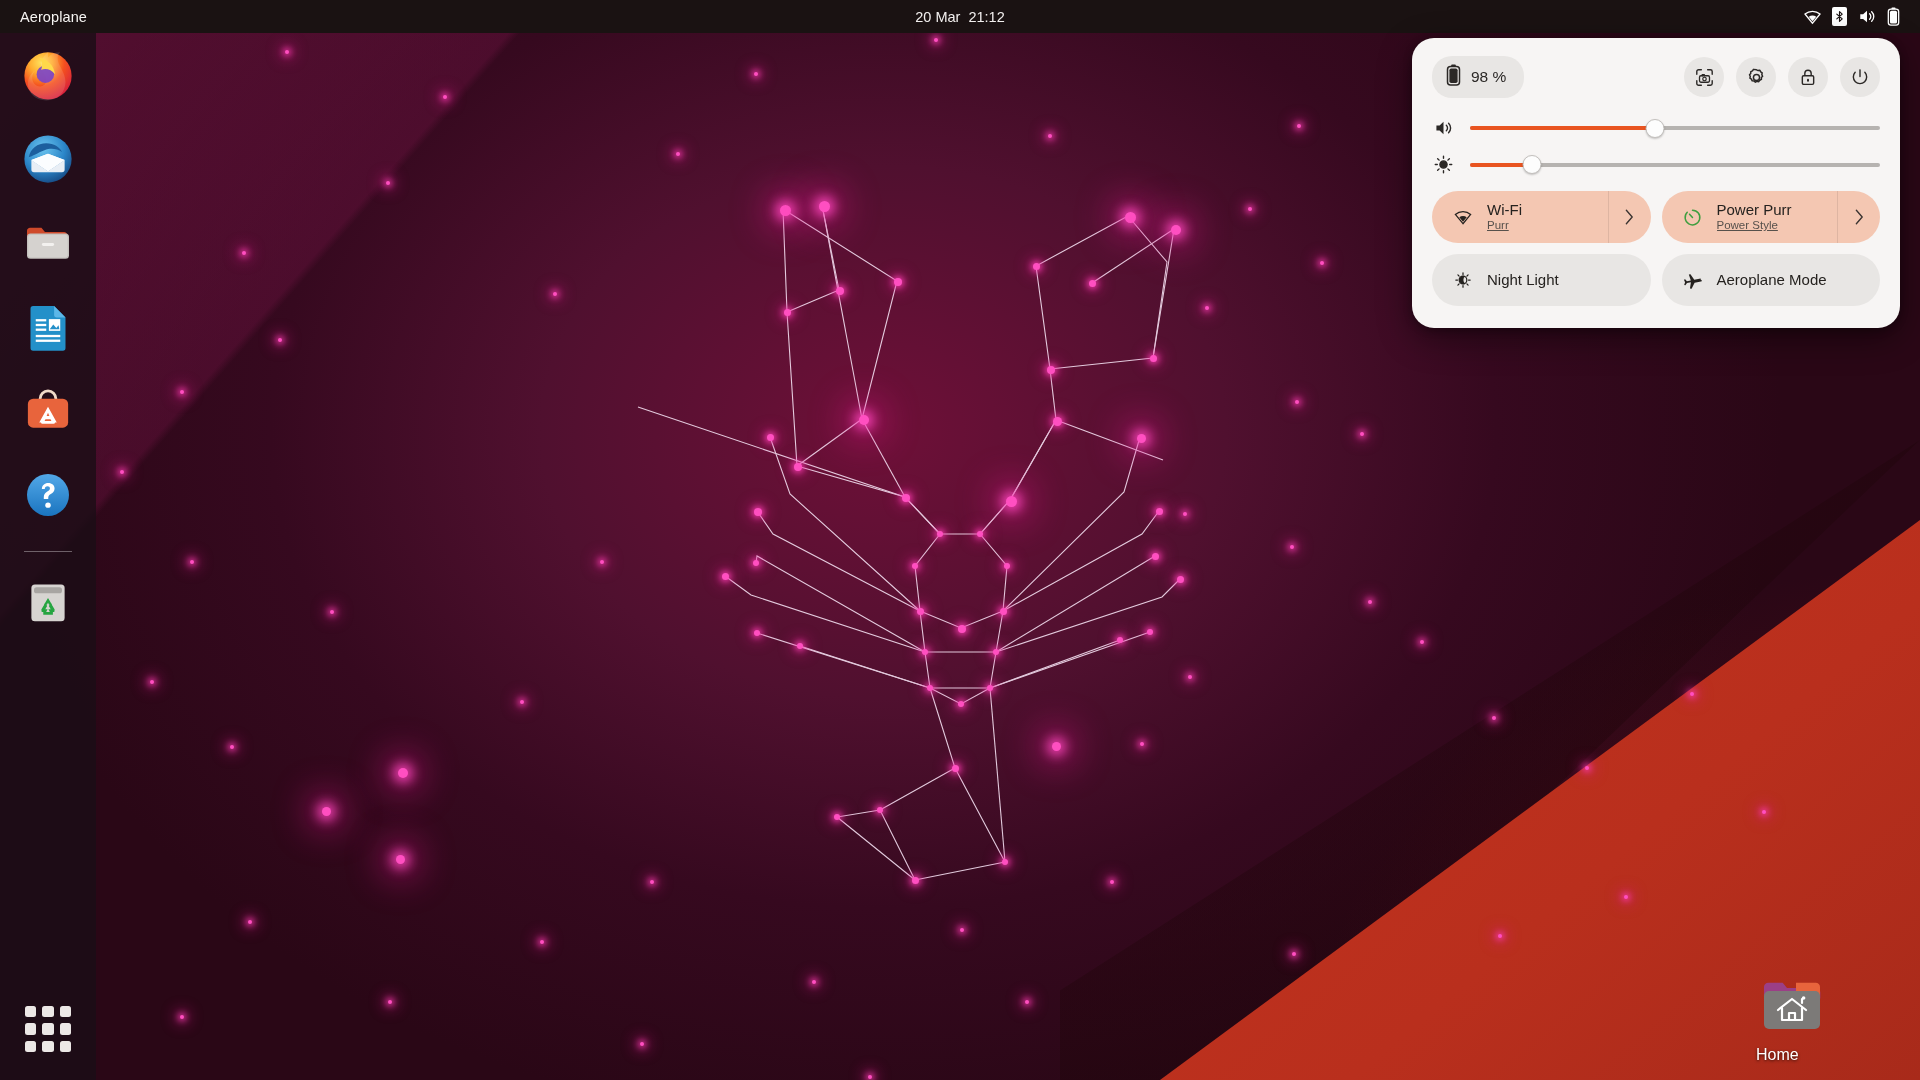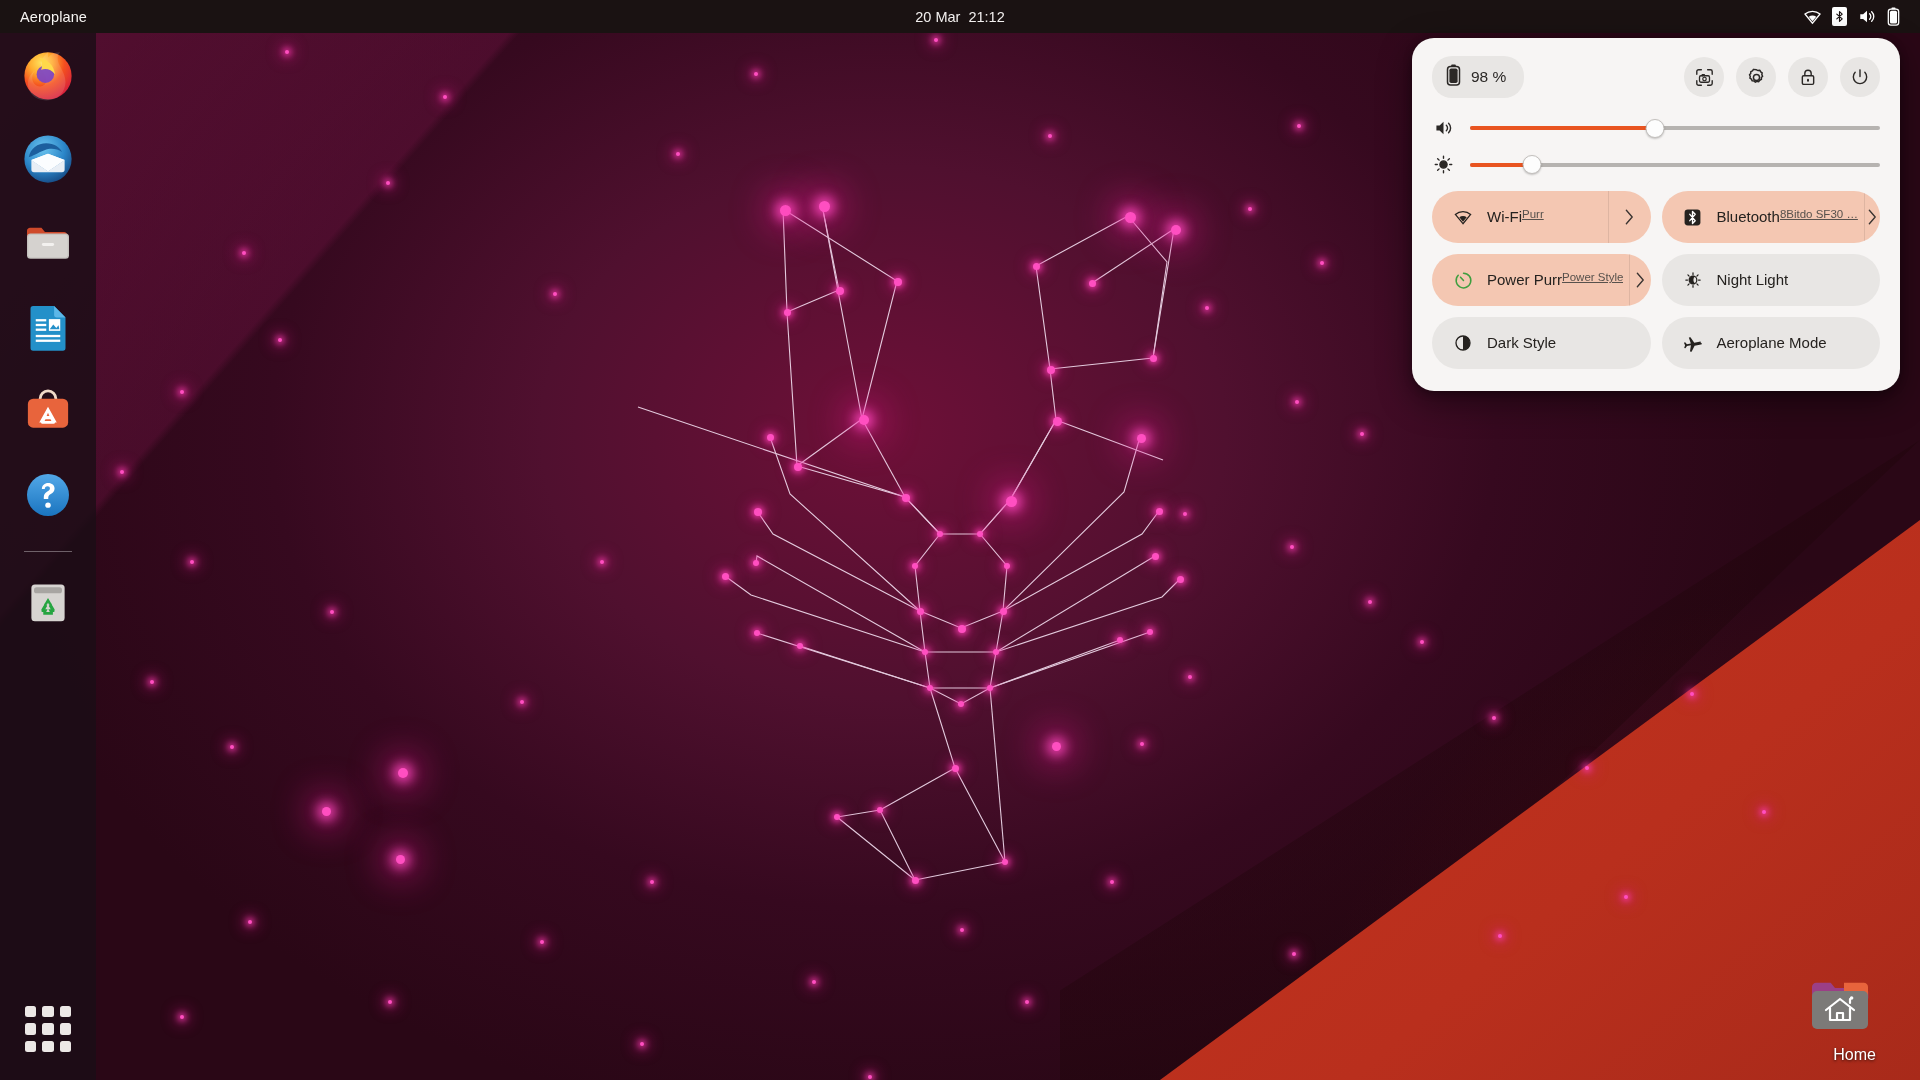--- a/index.html
+++ b/index.html
@@ -84,21 +84,21 @@
   .appgrid {
     position:absolute; bottom:28px; left:50%; transform:translateX(-50%);
     width:46px; height:46px; display:grid; grid-template-columns:repeat(3,1fr);
     grid-template-rows:repeat(3,1fr); gap:6px; cursor:pointer;
   }
   .appgrid i { background:#ece8e6; border-radius:2.5px; display:block; }
 
   
   .desktop-icon {
     position:absolute; right:44px; bottom:16px; width:120px;
-    display:flex; flex-direction:column; align-items:flex-end; gap:7px;
+    display:flex; flex-direction:column; align-items:flex-start; gap:7px;
     cursor:pointer; z-index:20;
   }
   .desktop-icon-label {
     color:#fff; font-size:16px; text-shadow:0 1px 3px rgba(0,0,0,.75);
   }
 
   
   .qs {
     position:absolute; left:1412px; top:38px; width:488px;
     background:#f7f5f4; border-radius:22px; padding:18px 20px 22px;
@@ -137,21 +137,21 @@
   .tiles { display:grid; grid-template-columns:1fr 1fr; gap:11px; }
   .tile {
     height:52px; border-radius:26px; background:#e8e6e4;
     display:flex; align-items:center; cursor:pointer; overflow:hidden;
   }
   .tile.active { background:#f4c7b2; }
   .tile-main {
     flex:1; display:flex; align-items:center; gap:13px; padding:0 6px 0 20px; height:100%;
   }
   .tile.split .tile-main { border-right:1px solid rgba(0,0,0,0.09); }
-  .tile-text { display:flex; flex-direction:row; justify-content:center; line-height:1.18; min-width:0; }
+  .tile-text { display:flex; flex-direction:column; justify-content:center; line-height:1.18; min-width:0; }
   .tile-title { font-size:15px; color:#25221f; white-space:nowrap; }
   .tile-sub { font-size:11.5px; color:#57514c; white-space:nowrap; overflow:hidden; text-overflow:ellipsis;text-decoration:underline; }
   .tile-arrow {
     width:42px; display:flex; align-items:center; justify-content:center; height:100%;
   }
   .tile-ico { width:22px; display:flex; align-items:center; justify-content:center; flex:0 0 22px; }
 </style>
 </head>
 <body>
 
@@ -576,39 +576,20 @@
             <span class="tile-sub">Purr</span>
           </span>
         </div>
         <div class="tile-arrow">
           <svg width="11" height="18" viewBox="0 0 12 20" fill="none" stroke="#3a3431" stroke-width="1.5" stroke-linecap="round" stroke-linejoin="round">
             <path d="M2.5 2.5 9 10l-6.5 7.5"></path>
           </svg>
         </div>
       </div>
 
-      <div class="tile active split">
-        <div class="tile-main">
-          <span class="tile-ico">
-            <svg width="19" height="19" viewBox="0 0 24 24">
-              <rect x="2" y="2" width="20" height="20" rx="4" fill="#25221f"></rect>
-              <path d="M8.6 8 15.4 16 12 19.6V4.4L15.4 8 8.6 16" fill="none" stroke="#ffffff" stroke-width="1.7" stroke-linejoin="round" stroke-linecap="round"></path>
-            </svg>
-          </span>
-          <span class="tile-text">
-            <span class="tile-title">Bluetooth</span>
-            <span class="tile-sub">8Bitdo SF30 …</span>
-          </span>
-        </div>
-        <div class="tile-arrow">
-          <svg width="11" height="18" viewBox="0 0 12 20" fill="none" stroke="#3a3431" stroke-width="1.5" stroke-linecap="round" stroke-linejoin="round">
-            <path d="M2.5 2.5 9 10l-6.5 7.5"></path>
-          </svg>
-        </div>
-      </div>
 
       <div class="tile active split">
         <div class="tile-main">
           <span class="tile-ico">
             <svg width="21" height="21" viewBox="0 0 24 24" fill="none" stroke="#3f9e3f" stroke-width="1.7" stroke-linecap="round">
               <path d="M12 3.6a8.4 8.4 0 1 1-6 2.5"></path>
               <path d="M12 12 8.6 8.2"></path>
             </svg>
           </span>
           <span class="tile-text">
@@ -631,33 +612,20 @@
               <circle cx="12" cy="12" r="4.6"></circle>
               <path d="M12 3.4v2M12 18.6v2M3.4 12h2M18.6 12h2M5.9 5.9l1.4 1.4M16.7 16.7l1.4 1.4M18.1 5.9l-1.4 1.4M7.3 16.7l-1.4 1.4"></path>
             </svg>
           </span>
           <span class="tile-text">
             <span class="tile-title">Night Light</span>
           </span>
         </div>
       </div>
 
-      <div class="tile">
-        <div class="tile-main">
-          <span class="tile-ico">
-            <svg width="20" height="20" viewBox="0 0 24 24">
-              <circle cx="12" cy="12" r="8.4" fill="none" stroke="#25221f" stroke-width="1.6"></circle>
-              <path d="M12 3.6a8.4 8.4 0 0 1 0 16.8z" fill="#25221f"></path>
-            </svg>
-          </span>
-          <span class="tile-text">
-            <span class="tile-title">Dark Style</span>
-          </span>
-        </div>
-      </div>
 
       <div class="tile">
         <div class="tile-main">
           <span class="tile-ico">
             <svg width="21" height="21" viewBox="0 0 24 24" fill="#25221f">
               <path d="M21.3 9.6 14 11.1l-4.3-6.3-1.9.4 2.3 6.8-4.5.9-2-2.2-1.4.3 1.3 3.1-1 2.9 1.4.3 1.8-2.4 4.5-.9-1.1 7.1 1.9.4 3.4-6.9 7.3-1.5c.6-.1 1-.6.9-1.2-.1-.5-.6-.9-1.2-.8z"></path>
             </svg>
           </span>
           <span class="tile-text">
             <span class="tile-title">Aeroplane Mode</span>

